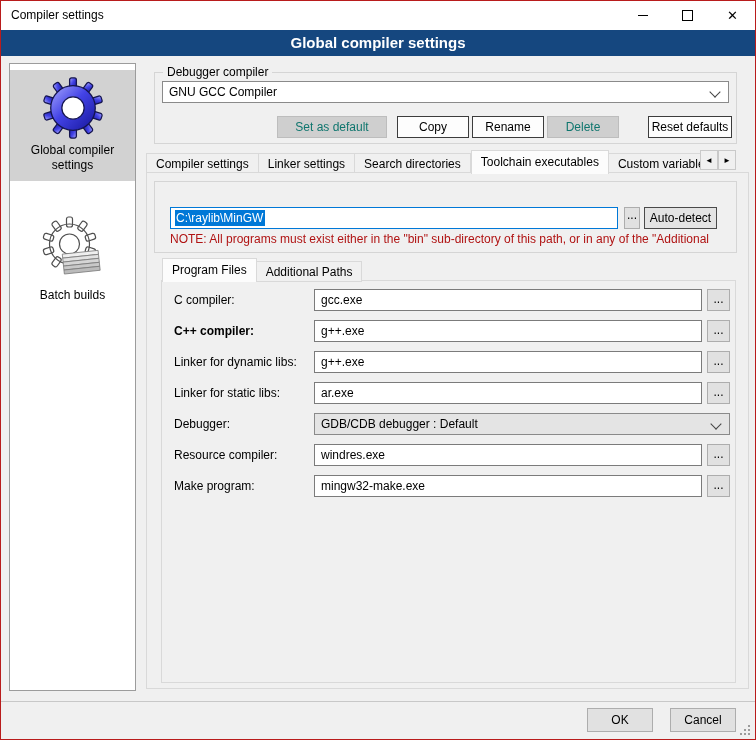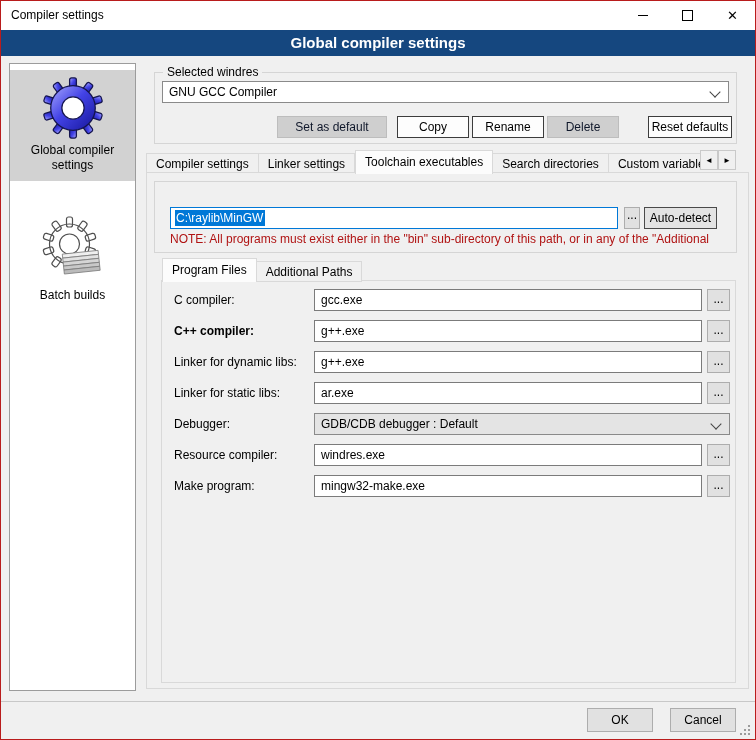--- a/index.html
+++ b/index.html
@@ -30,21 +30,21 @@
   .group-label{position:absolute;top:-8px;left:8px;background:#f0f0f0;padding:0 4px;line-height:14px;}
   
   .combo{position:absolute;height:22px;background:#fff;border:1px solid #8a8a8a;
          box-sizing:border-box;line-height:20px;padding-left:6px;cursor:default;}
   .combo.gray{background:#e4e4e4;}
   .chev{position:absolute;right:9px;top:6px;width:7px;height:7px;
         border-right:1.5px solid #444;border-bottom:1.5px solid #444;transform:rotate(45deg);}
   
   .btn{position:absolute;height:22px;box-sizing:border-box;background:#fdfdfd;border:1px solid #3c3c3c;
        text-align:center;line-height:20px;cursor:default;}
-  .btn.disabled{background:#cfcfcf;border:1px solid #bdbdbd;color:#0f172a;}
+  .btn.disabled{background:#cfcfcf;border:1px solid #bdbdbd;color:#0f766e;}
   .btn.soft{background:#e1e1e1;border:1px solid #adadad;}
   .btn.dark{background:#e3e3e3;border:1px solid #4a4a4a;}
   
   .tabstrip{position:absolute;left:145px;top:149px;width:556px;height:24px;overflow:hidden;
             display:flex;align-items:flex-end;}
   .tab{flex:0 0 auto;height:21px;line-height:20px;padding:0 9px;background:#f0f0f0;
        border:1px solid #d9d9d9;border-left:none;box-sizing:border-box;white-space:nowrap;cursor:default;}
   .tab:first-child{border-left:1px solid #d9d9d9;}
   .tab.active{height:24px;line-height:23px;background:#fcfcfc;border:1px solid #d9d9d9;
               border-bottom:none;position:relative;z-index:3;}
@@ -147,37 +147,37 @@
           <rect x="22" y="44" width="36" height="4" fill="#d5d5d5" stroke="#7a7a7a" stroke-width="0.8"></rect>
           <rect x="22" y="48" width="36" height="4" fill="#c8c8c8" stroke="#7a7a7a" stroke-width="0.8"></rect>
           <rect x="22" y="52" width="36" height="4" fill="#bbbbbb" stroke="#7a7a7a" stroke-width="0.8"></rect>
         </g>
       </svg>
       <div class="sb-label">Batch builds</div>
     </div>
   </div>
 
   <div class="group" style="left:153px;top:71px;width:583px;height:72px;">
-    <div class="group-label">Selected windres</div>
+    <div class="group-label">Debugger compiler</div>
     <div class="combo" style="left:7px;top:8px;right:7px;">
       <span>GNU GCC Compiler</span>
       <span class="chev"></span>
     </div>
     <div class="btn disabled" style="left:122px;top:43px;width:110px;">Set as default</div>
     <div class="btn" style="left:242px;top:43px;width:72px;">Copy</div>
     <div class="btn" style="left:317px;top:43px;width:72px;">Rename</div>
     <div class="btn disabled" style="left:392px;top:43px;width:72px;">Delete</div>
     <div class="btn" style="right:4px;top:43px;width:84px;">Reset defaults</div>
   </div>
 
   <div class="tabstrip">
     <div class="tab">Compiler settings</div>
     <div class="tab">Linker settings</div>
+    <div class="tab">Search directories</div>
     <div class="tab active">Toolchain executables</div>
-    <div class="tab">Search directories</div>
     <div class="tab">Custom variables</div>
 
   </div>
   <div class="tab-arrows">
     <div class="tab-arrow">◄</div>
     <div class="tab-arrow">►</div>
   </div>
 
   <div class="tabpage"></div>
 

